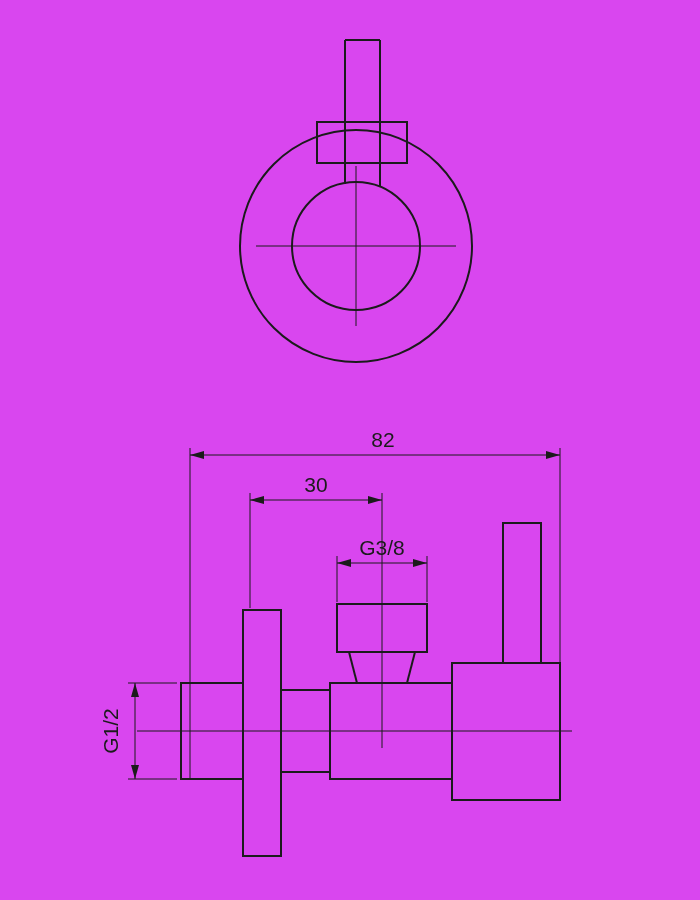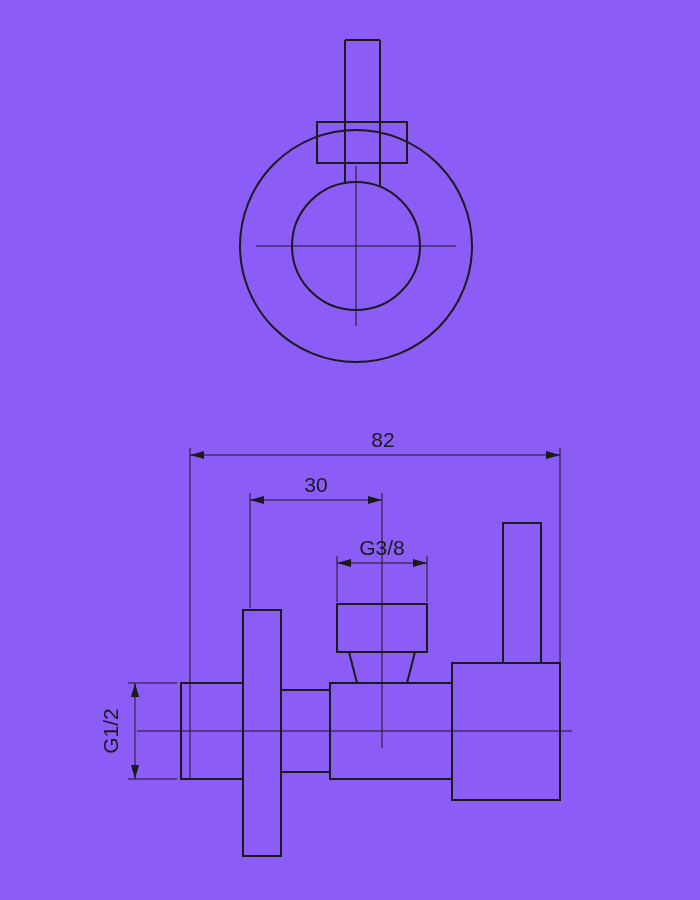--- a/index.html
+++ b/index.html
@@ -4,21 +4,21 @@
 <style>
   html, body {
     margin: 0;
     padding: 0;
     background: #ffffff;
   }
   .canvas {
     position: relative;
     width: 700px;
     height: 900px;
-    background: #8b5cf6;
+    background: #d946ef;
     overflow: hidden;
   }
   svg { display: block; }
   .outline {
     stroke: #1b1b1b;
     stroke-width: 2;
     fill: none;
     stroke-linecap: butt;
     stroke-linejoin: miter;
   }

